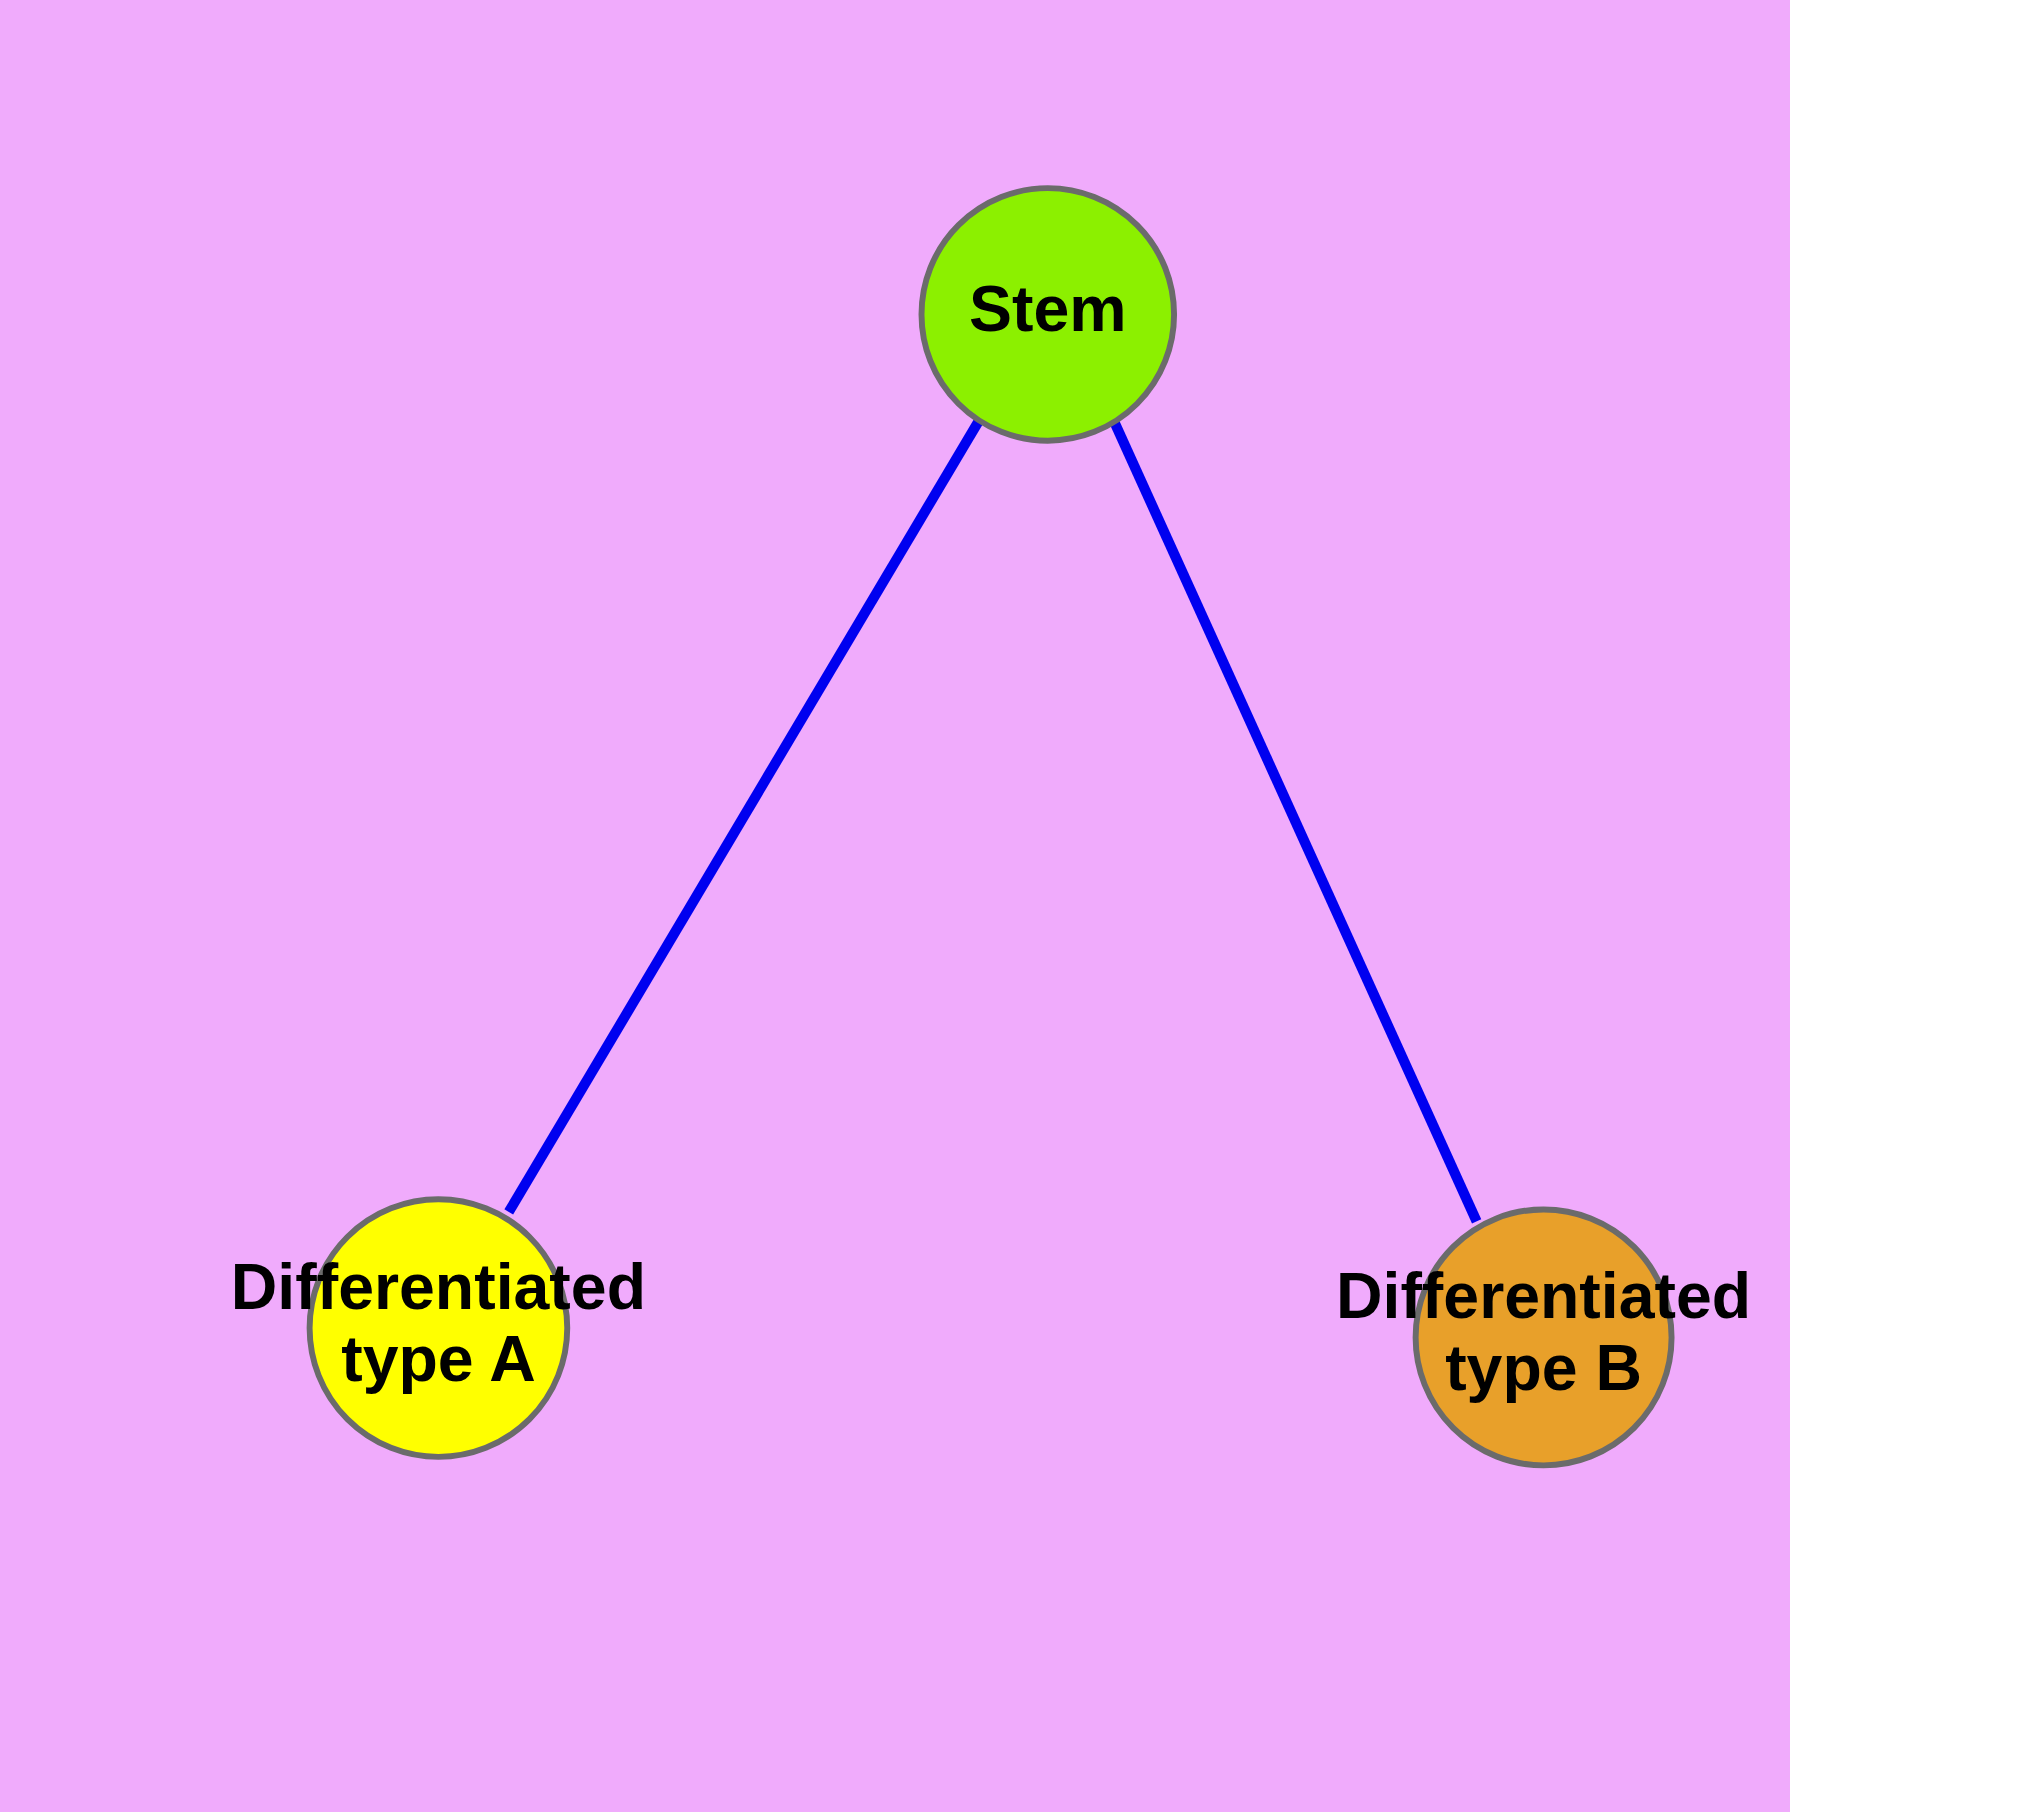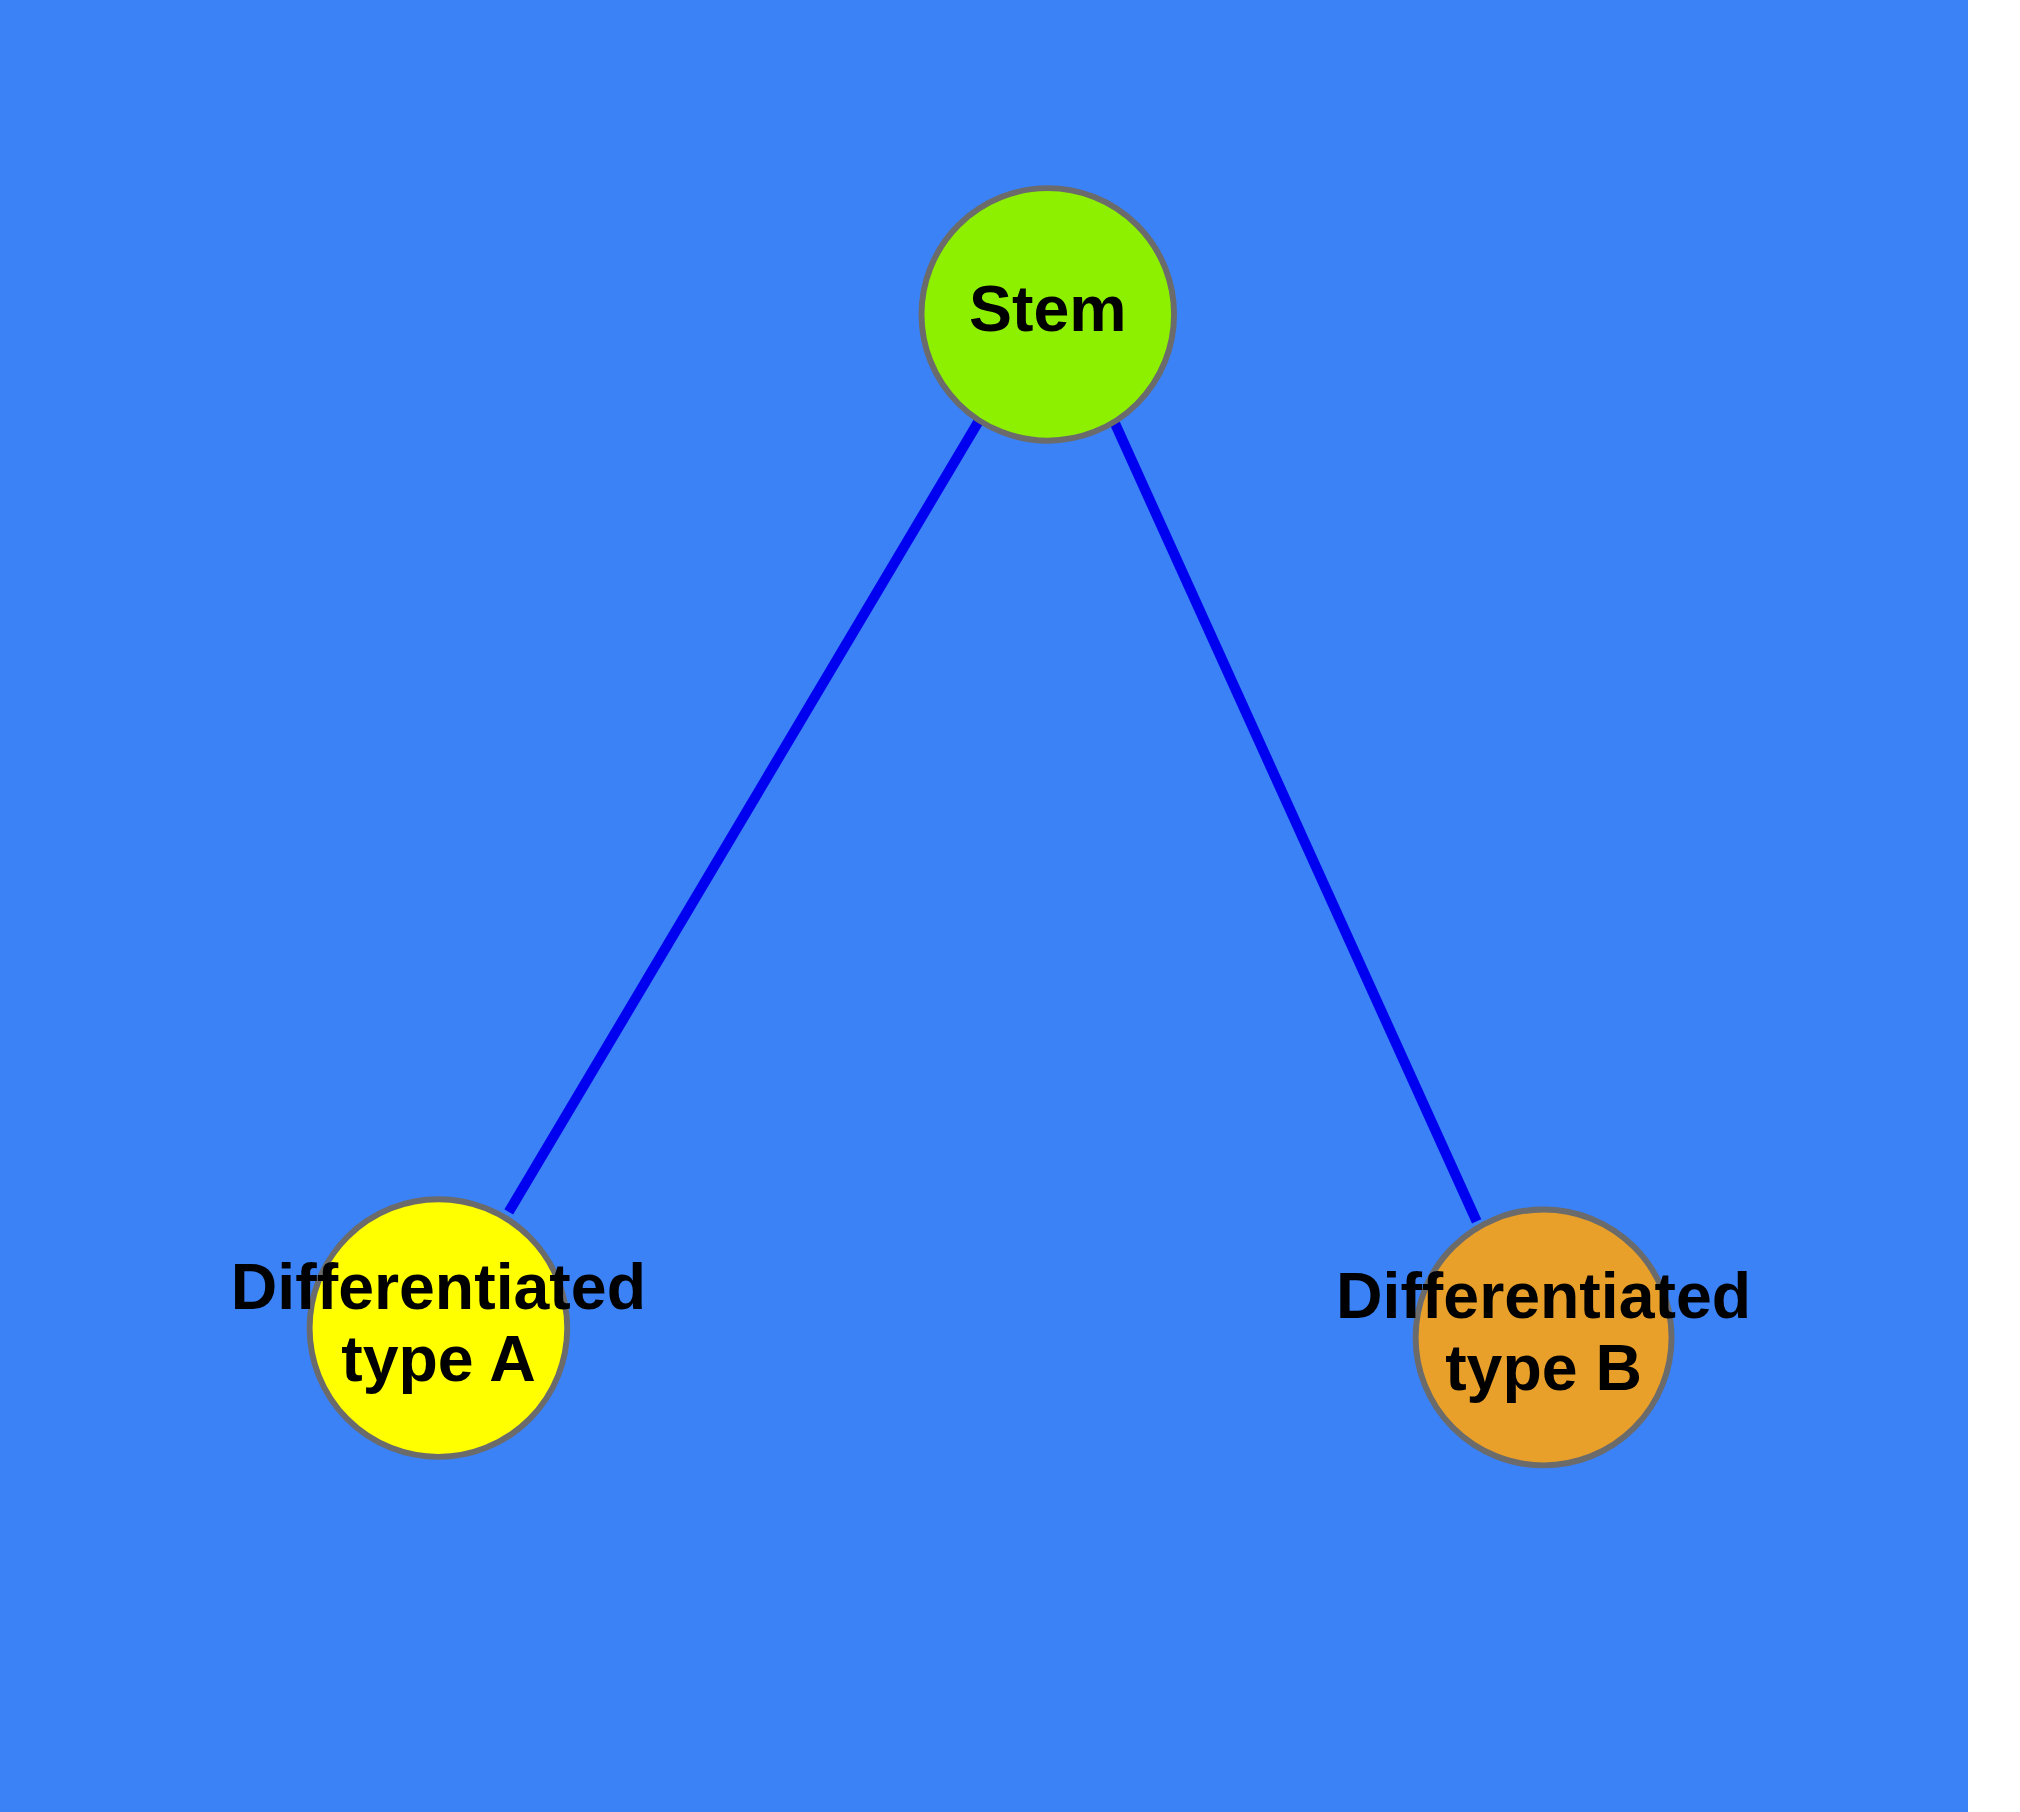--- a/index.html
+++ b/index.html
@@ -4,23 +4,23 @@
 <style>
   html, body {
     margin: 0;
     padding: 0;
   }
   body {
     font-family: "Liberation Sans", sans-serif;
   }
   #diagram-root {
     position: relative;
-    width: 1968px;
+    width: 1790px;
     height: 1812px;
-    background: #3b82f6;
+    background: #f0abfc;
     overflow: hidden;
   }
   #graph-svg {
     position: absolute;
     top: 0;
     left: 0;
     width: 2021px;
     height: 1812px;
     display: block;
   }

